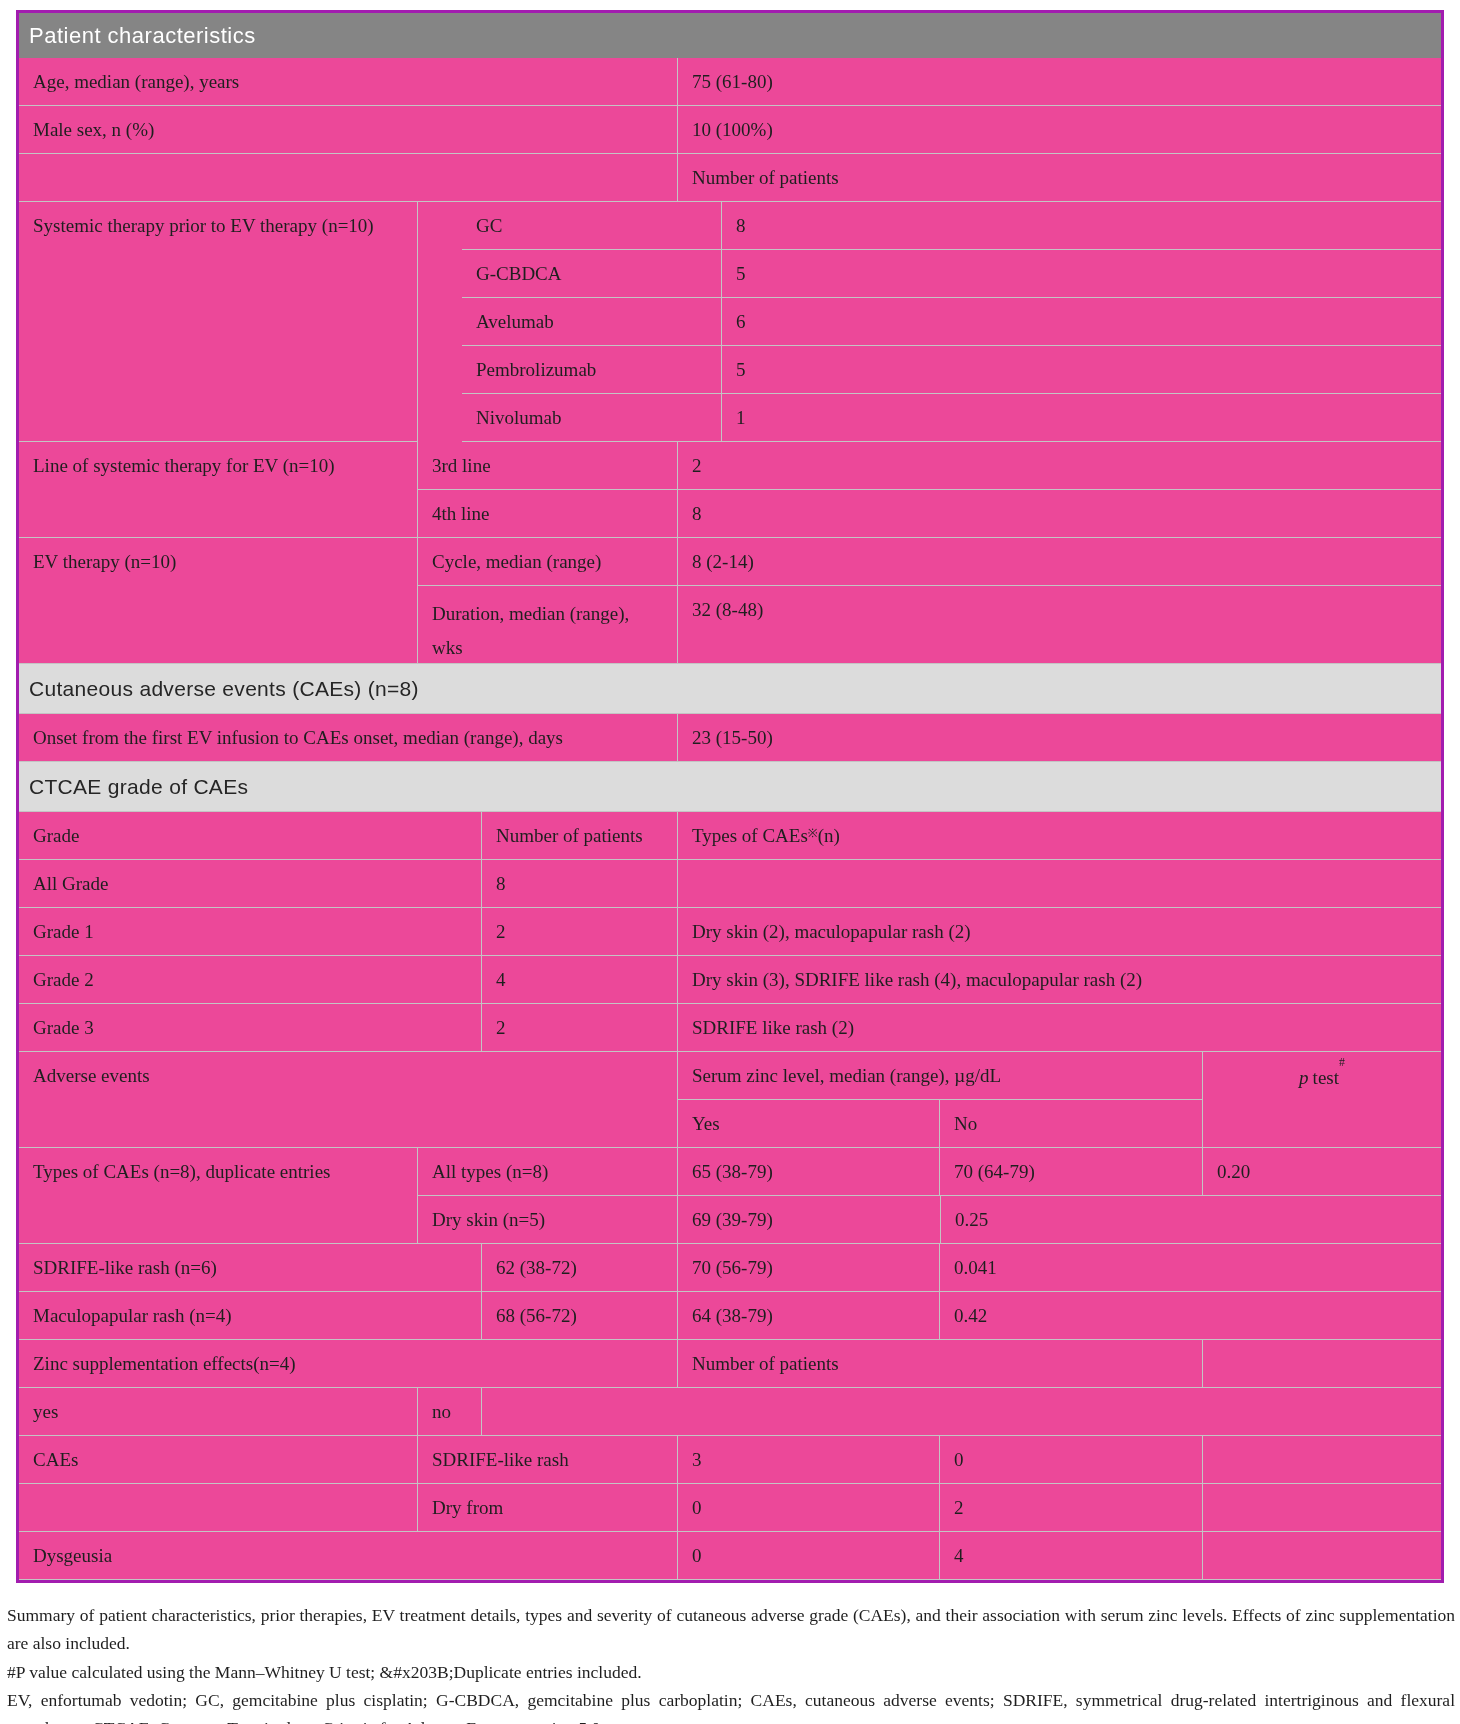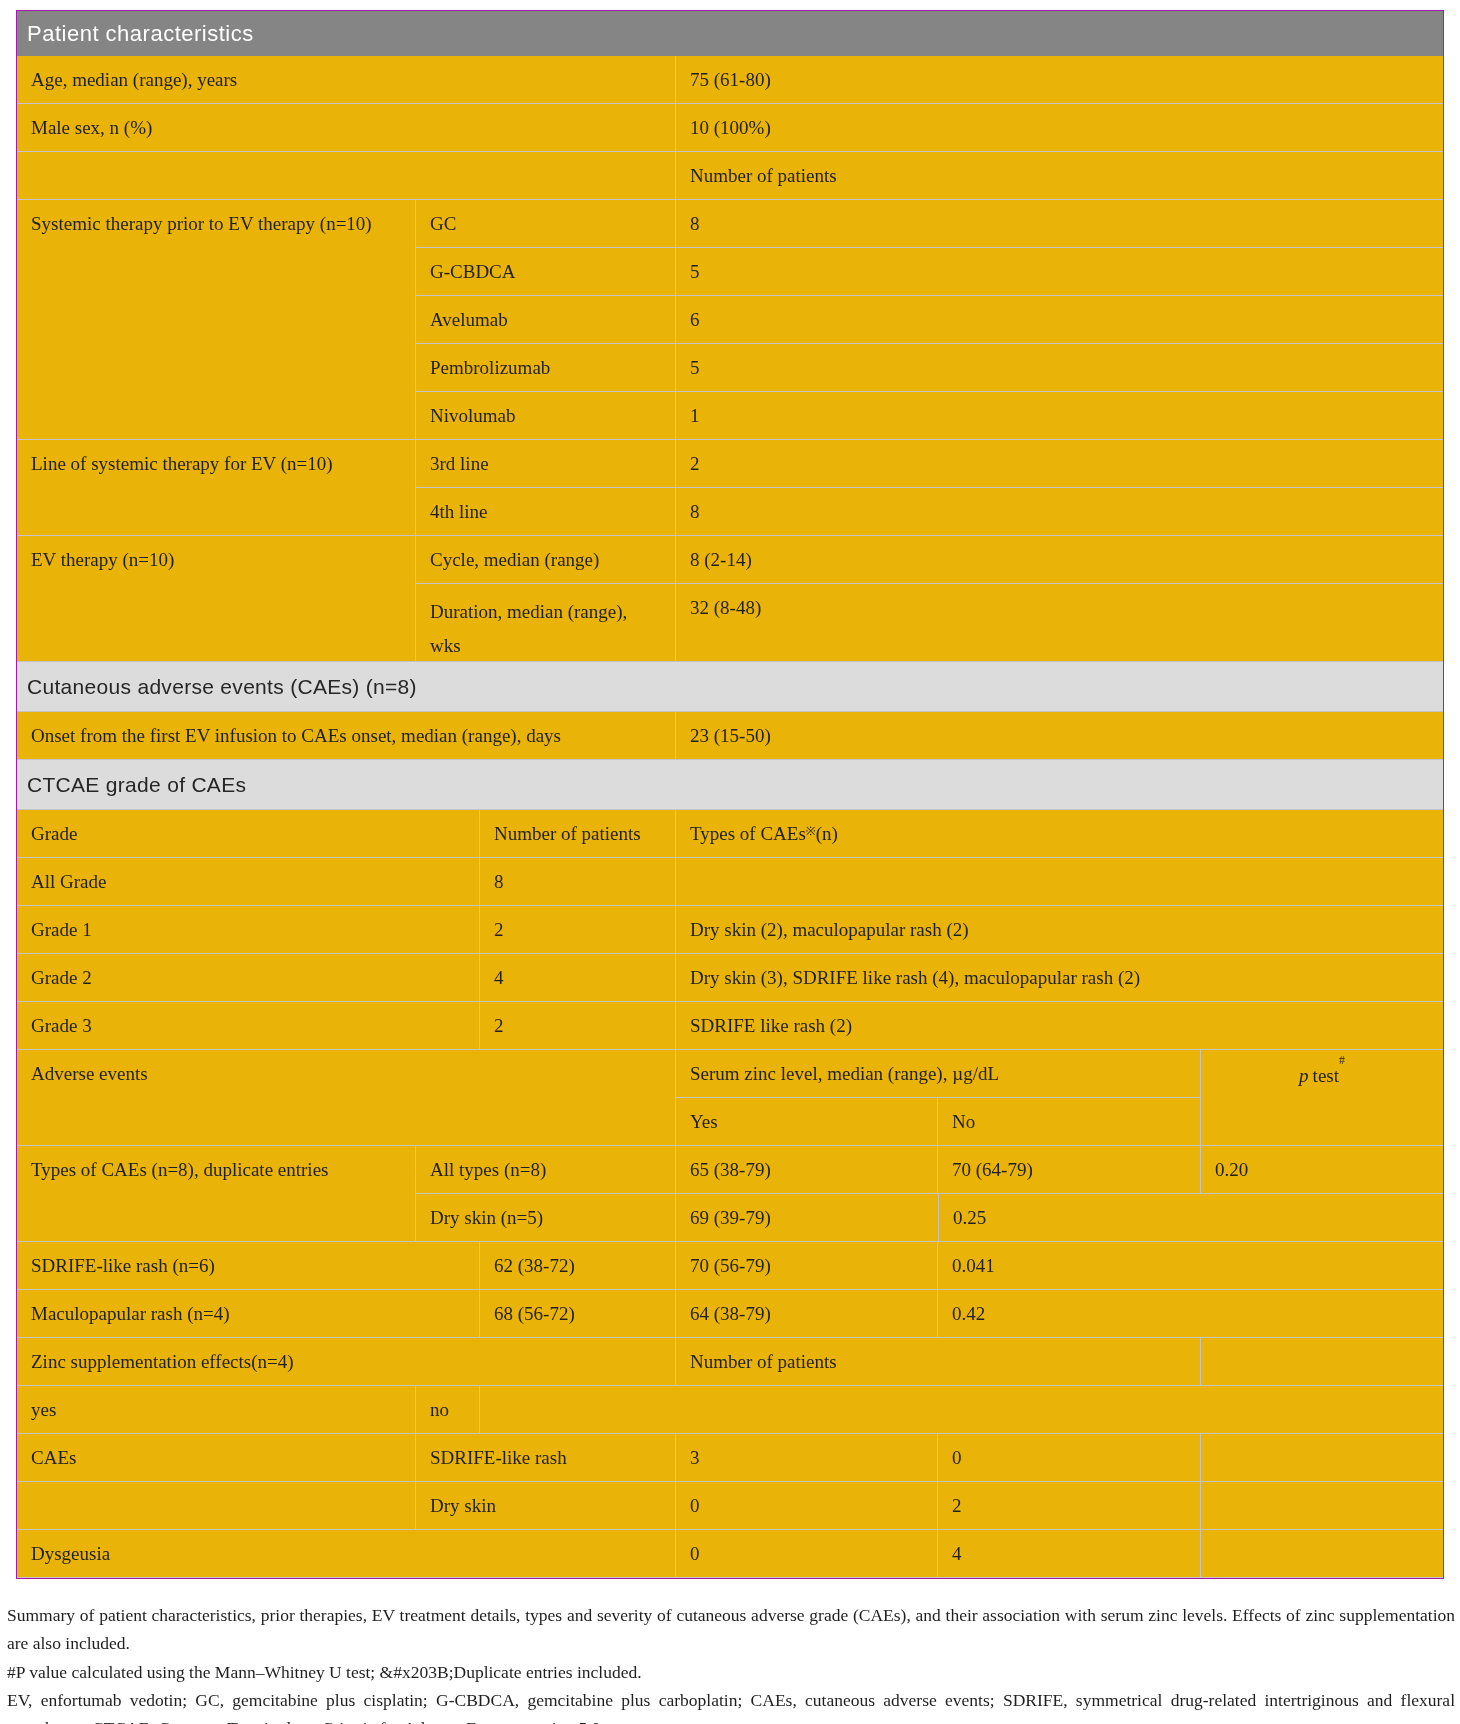--- a/index.html
+++ b/index.html
@@ -1,19 +1,19 @@
 <!DOCTYPE html>
 <html><head>
 <meta charset="utf-8">
 <style>
   html,body{margin:0;padding:0;background:#ffffff;}
   .page{position:relative;width:1460px;height:1724px;background:#fff;overflow:hidden;
         font-family:"Liberation Serif","DejaVu Serif",serif;color:#1f1f1f;}
   .tbl{position:absolute;left:16px;top:10px;width:1428px;
-       border:1px solid #a21caf;box-sizing:border-box;background:#eab308;}
+       border:3px solid #a21caf;box-sizing:border-box;background:#ec4899;}
   .band{display:flex;align-items:center;padding:0 10px;box-sizing:border-box;
         font-family:"Liberation Sans","DejaVu Sans",sans-serif;}
   .band.dark{height:45px;background:#858585;color:#ffffff;font-size:22px;letter-spacing:.5px;}
   .band.light{height:50px;background:#dcdcdc;color:#262626;font-size:21px;letter-spacing:.3px;
               border-bottom:1px solid #c4c4c4;}
   .row{display:flex;height:48px;box-sizing:border-box;}
   .grp{display:flex;box-sizing:border-box;}
   .stack{display:flex;flex-direction:column;box-sizing:border-box;}
   .cell{display:flex;align-items:center;padding:0 14px;box-sizing:border-box;
         font-size:19px;border-right:1px solid #c4c4c4;border-bottom:1px solid #c4c4c4;
@@ -27,21 +27,21 @@
   .w463{width:463px;flex:none;}
   .w260{width:260px;flex:none;}
   .w196{width:196px;flex:none;}
   .w262{width:262px;flex:none;}
   .w263{width:263px;flex:none;}
   .w525{width:525px;flex:none;}
   .w64{width:64px;flex:none;}
   .h78{height:78px;}
   .h96{height:96px;}
   .h126{height:126px;}
-  .h240{height:240px;}
+  .h240{height:240px;gap:44px;}
   sup{font-size:0.62em;line-height:0;position:relative;top:-0.15em;}
   .it{font-style:italic;padding-right:4px;}
   .foot{position:absolute;left:7px;top:1601px;width:1448px;
         font-size:17.5px;line-height:1.62;color:#1f1f1f;}
   .foot p{margin:0;}
   .just{text-align:justify;}
 </style>
 </head>
 <body>
 
@@ -229,21 +229,21 @@
     <div class="row">
       <div class="cell w399">CAEs</div>
       <div class="cell w260">SDRIFE-like rash</div>
       <div class="cell w262">3</div>
       <div class="cell w263">0</div>
       <div class="cell fill"></div>
     </div>
 
     <div class="row">
       <div class="cell w399"></div>
-      <div class="cell w260">Dry skin</div>
+      <div class="cell w260">Dry from</div>
       <div class="cell w262">0</div>
       <div class="cell w263">2</div>
       <div class="cell fill"></div>
     </div>
 
     <div class="row">
       <div class="cell w659">Dysgeusia</div>
       <div class="cell w262">0</div>
       <div class="cell w263">4</div>
       <div class="cell fill"></div>

